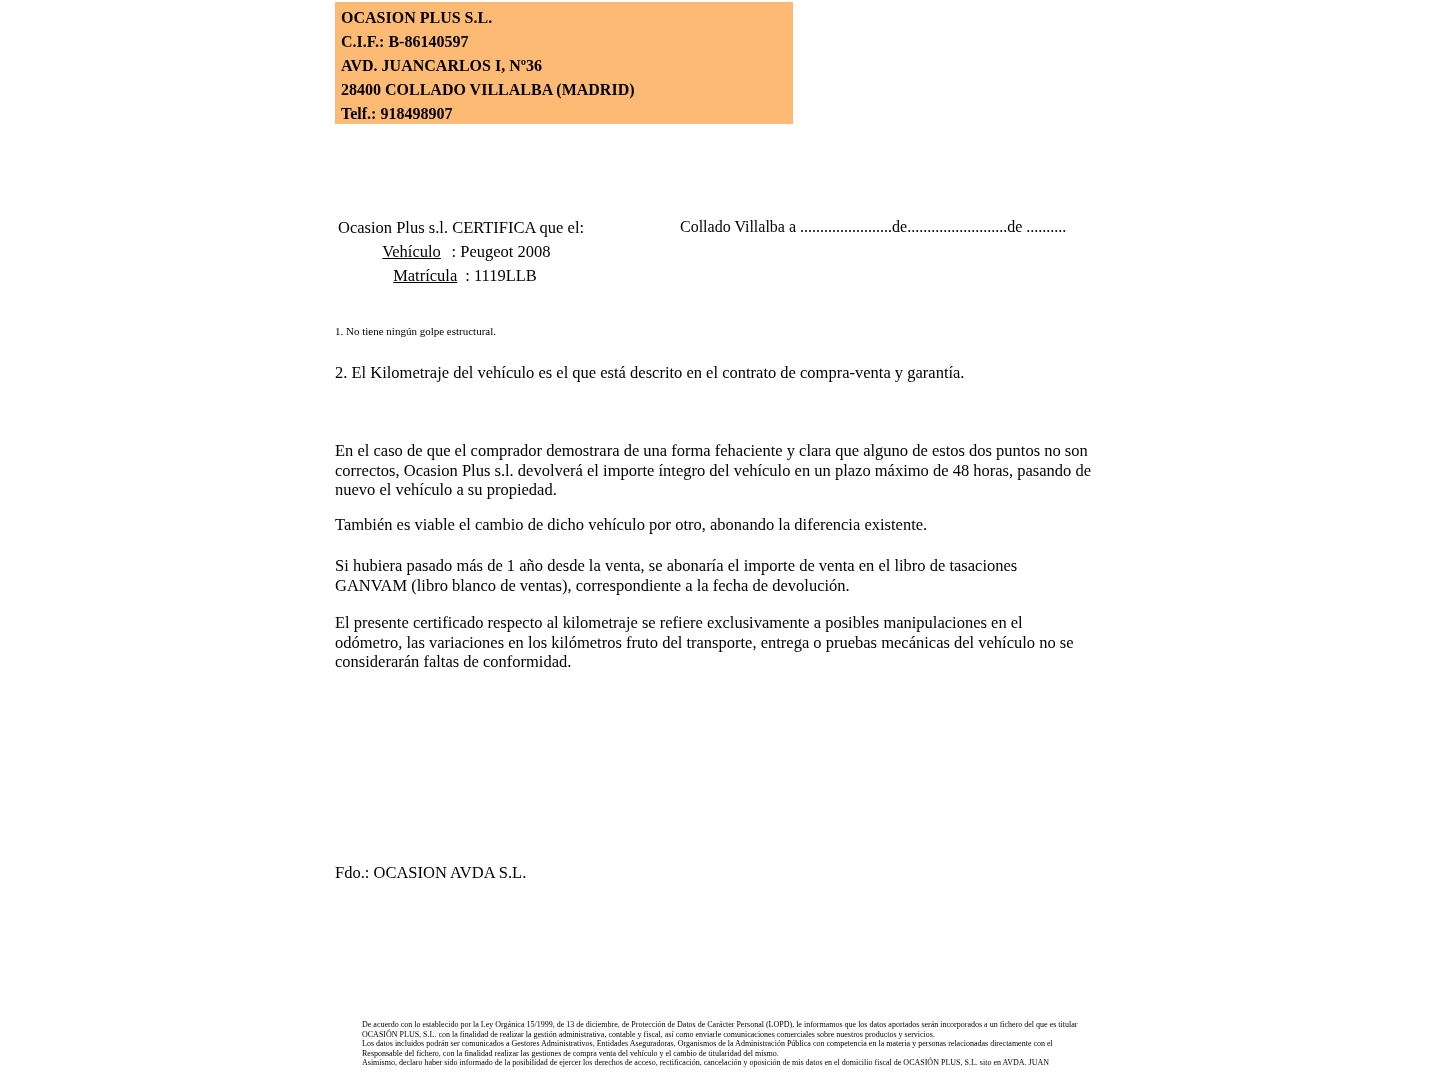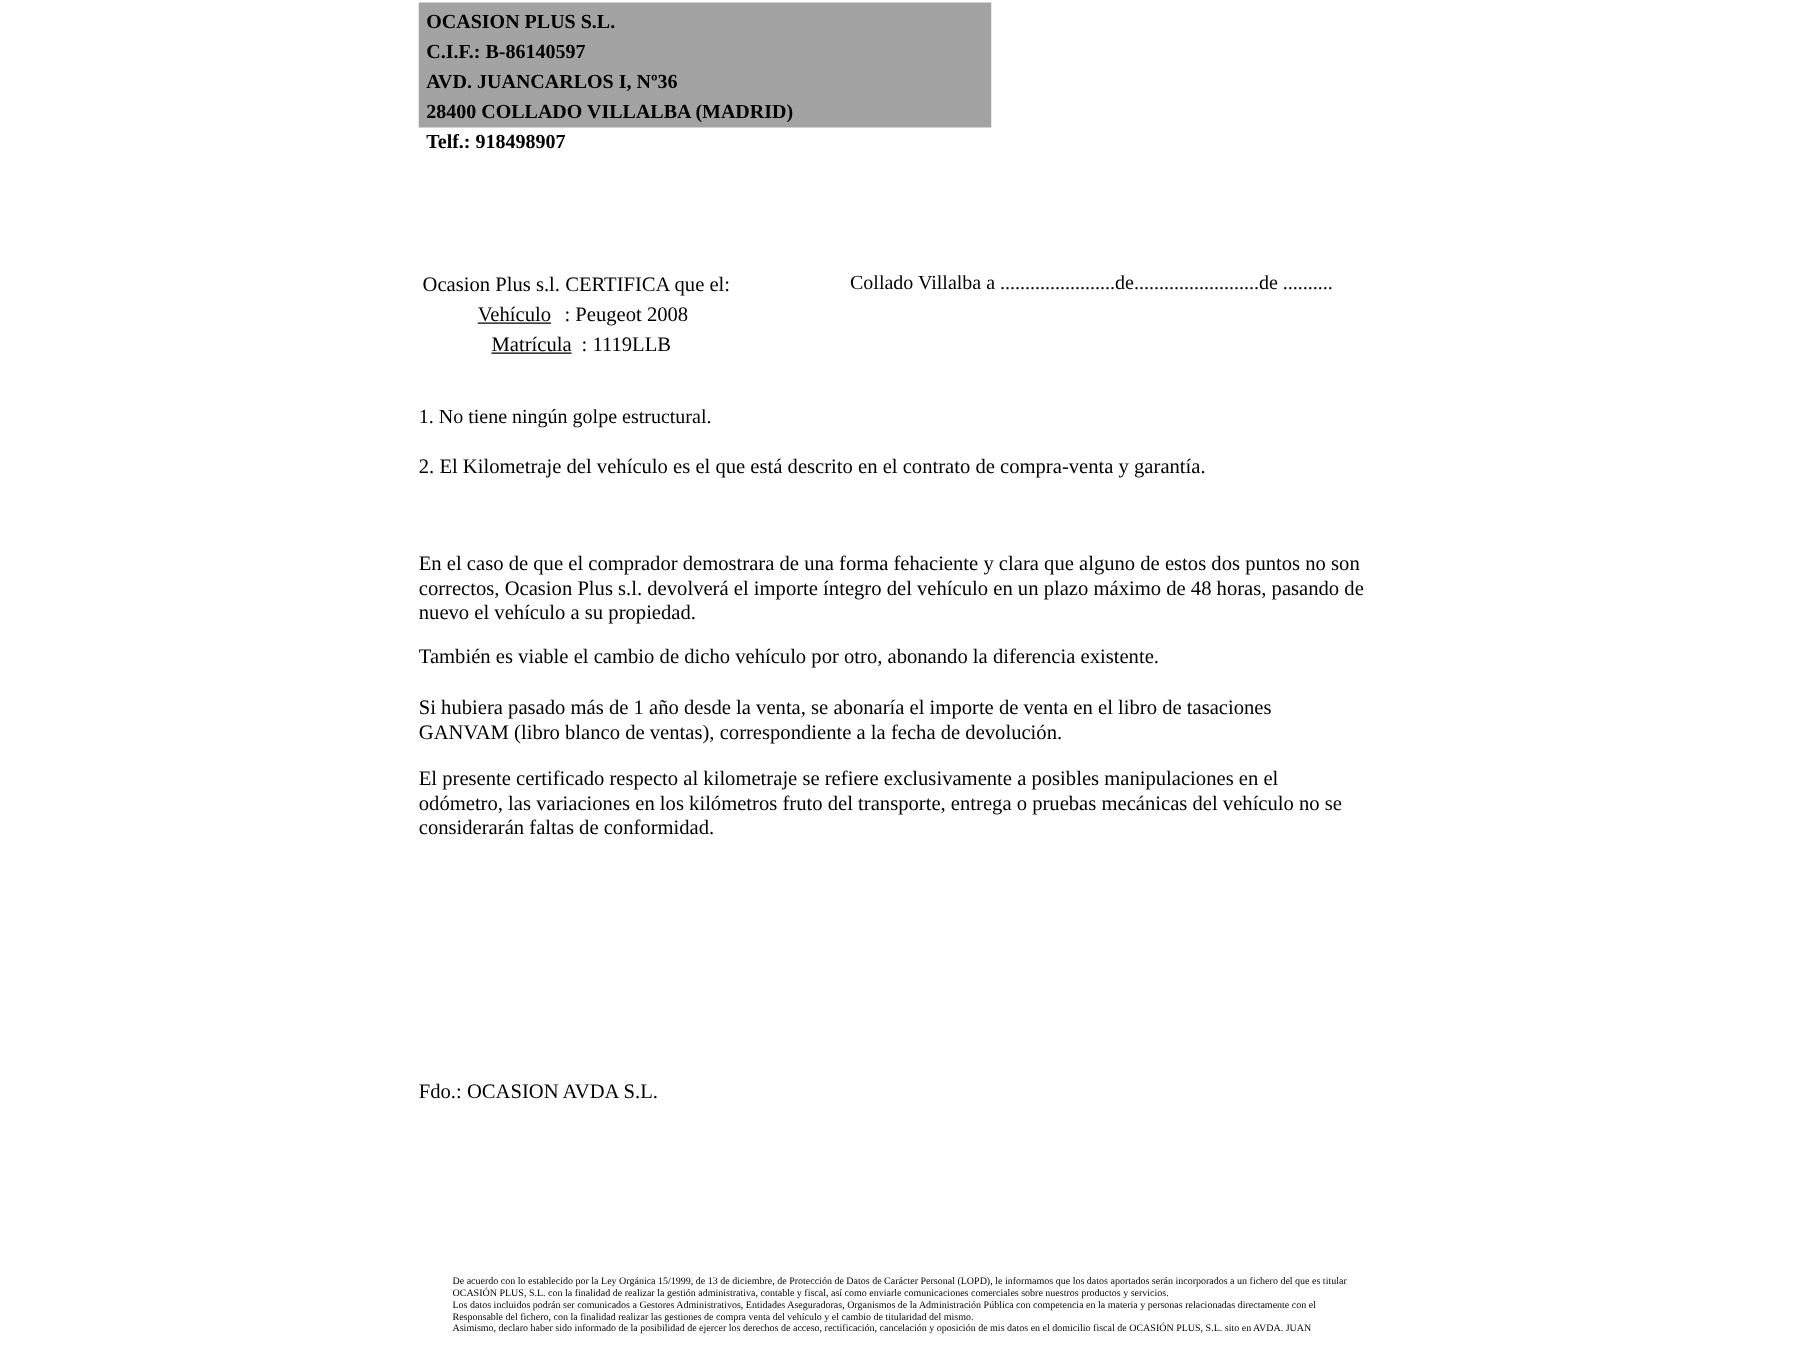--- a/index.html
+++ b/index.html
@@ -14,22 +14,22 @@
     background: #ffffff;
     font-family: "Liberation Serif", serif;
     color: #000000;
     overflow: hidden;
   }
   .header-box {
     position: absolute;
     left: 335px;
     top: 2px;
     width: 458px;
-    height: 100px;
-    background: #a3a3a3;
+    height: 122px;
+    background: #fdba74;
     box-sizing: border-box;
     padding: 4px 0 0 6px;
   }
   .header-box .hline {
     font-size: 16px;
     font-weight: bold;
     line-height: 24px;
     white-space: nowrap;
   }
   .date-line {
@@ -51,21 +51,21 @@
   .cert-row { white-space: nowrap; }
   .cert-label {
     display: inline-block;
     width: 80px;
     text-decoration: underline;
   }
   .item-1 {
     position: absolute;
     left: 335px;
     top: 325px;
-    font-size: 16px;
+    font-size: 11px;
   }
   .item-2 {
     position: absolute;
     left: 335px;
     top: 363px;
     font-size: 16.5px;
   }
   .para {
     position: absolute;
     left: 335px;

